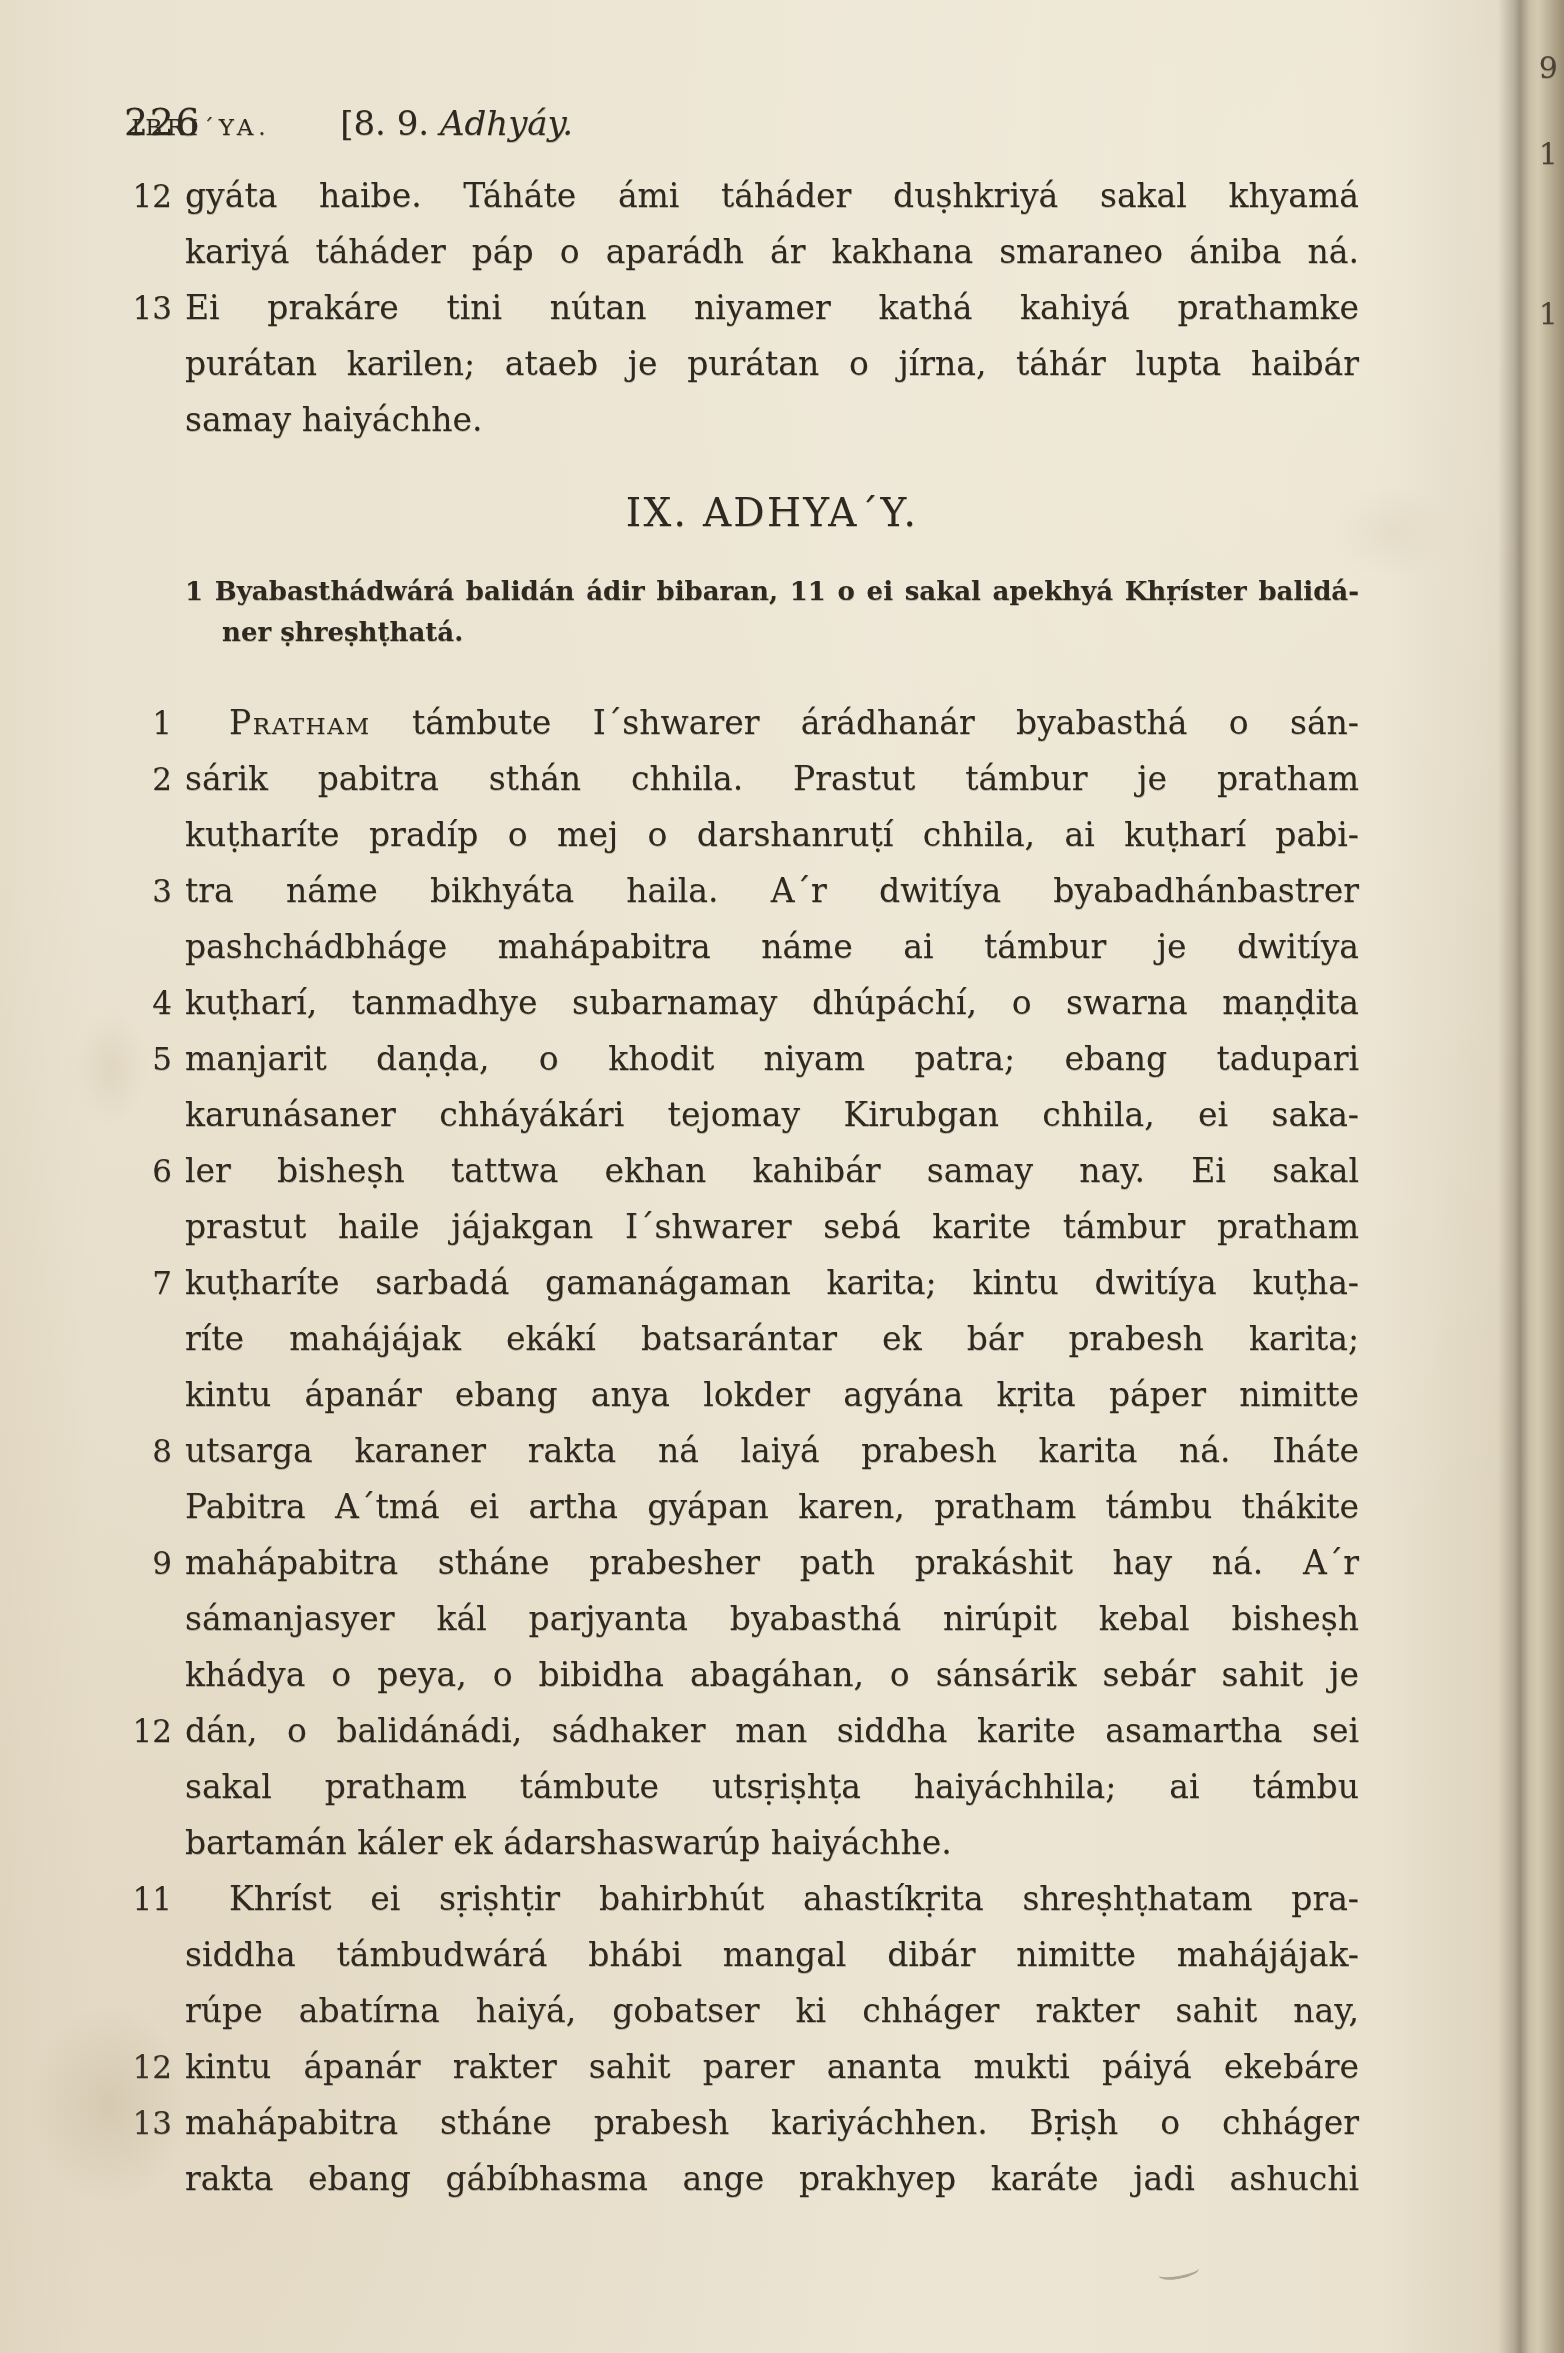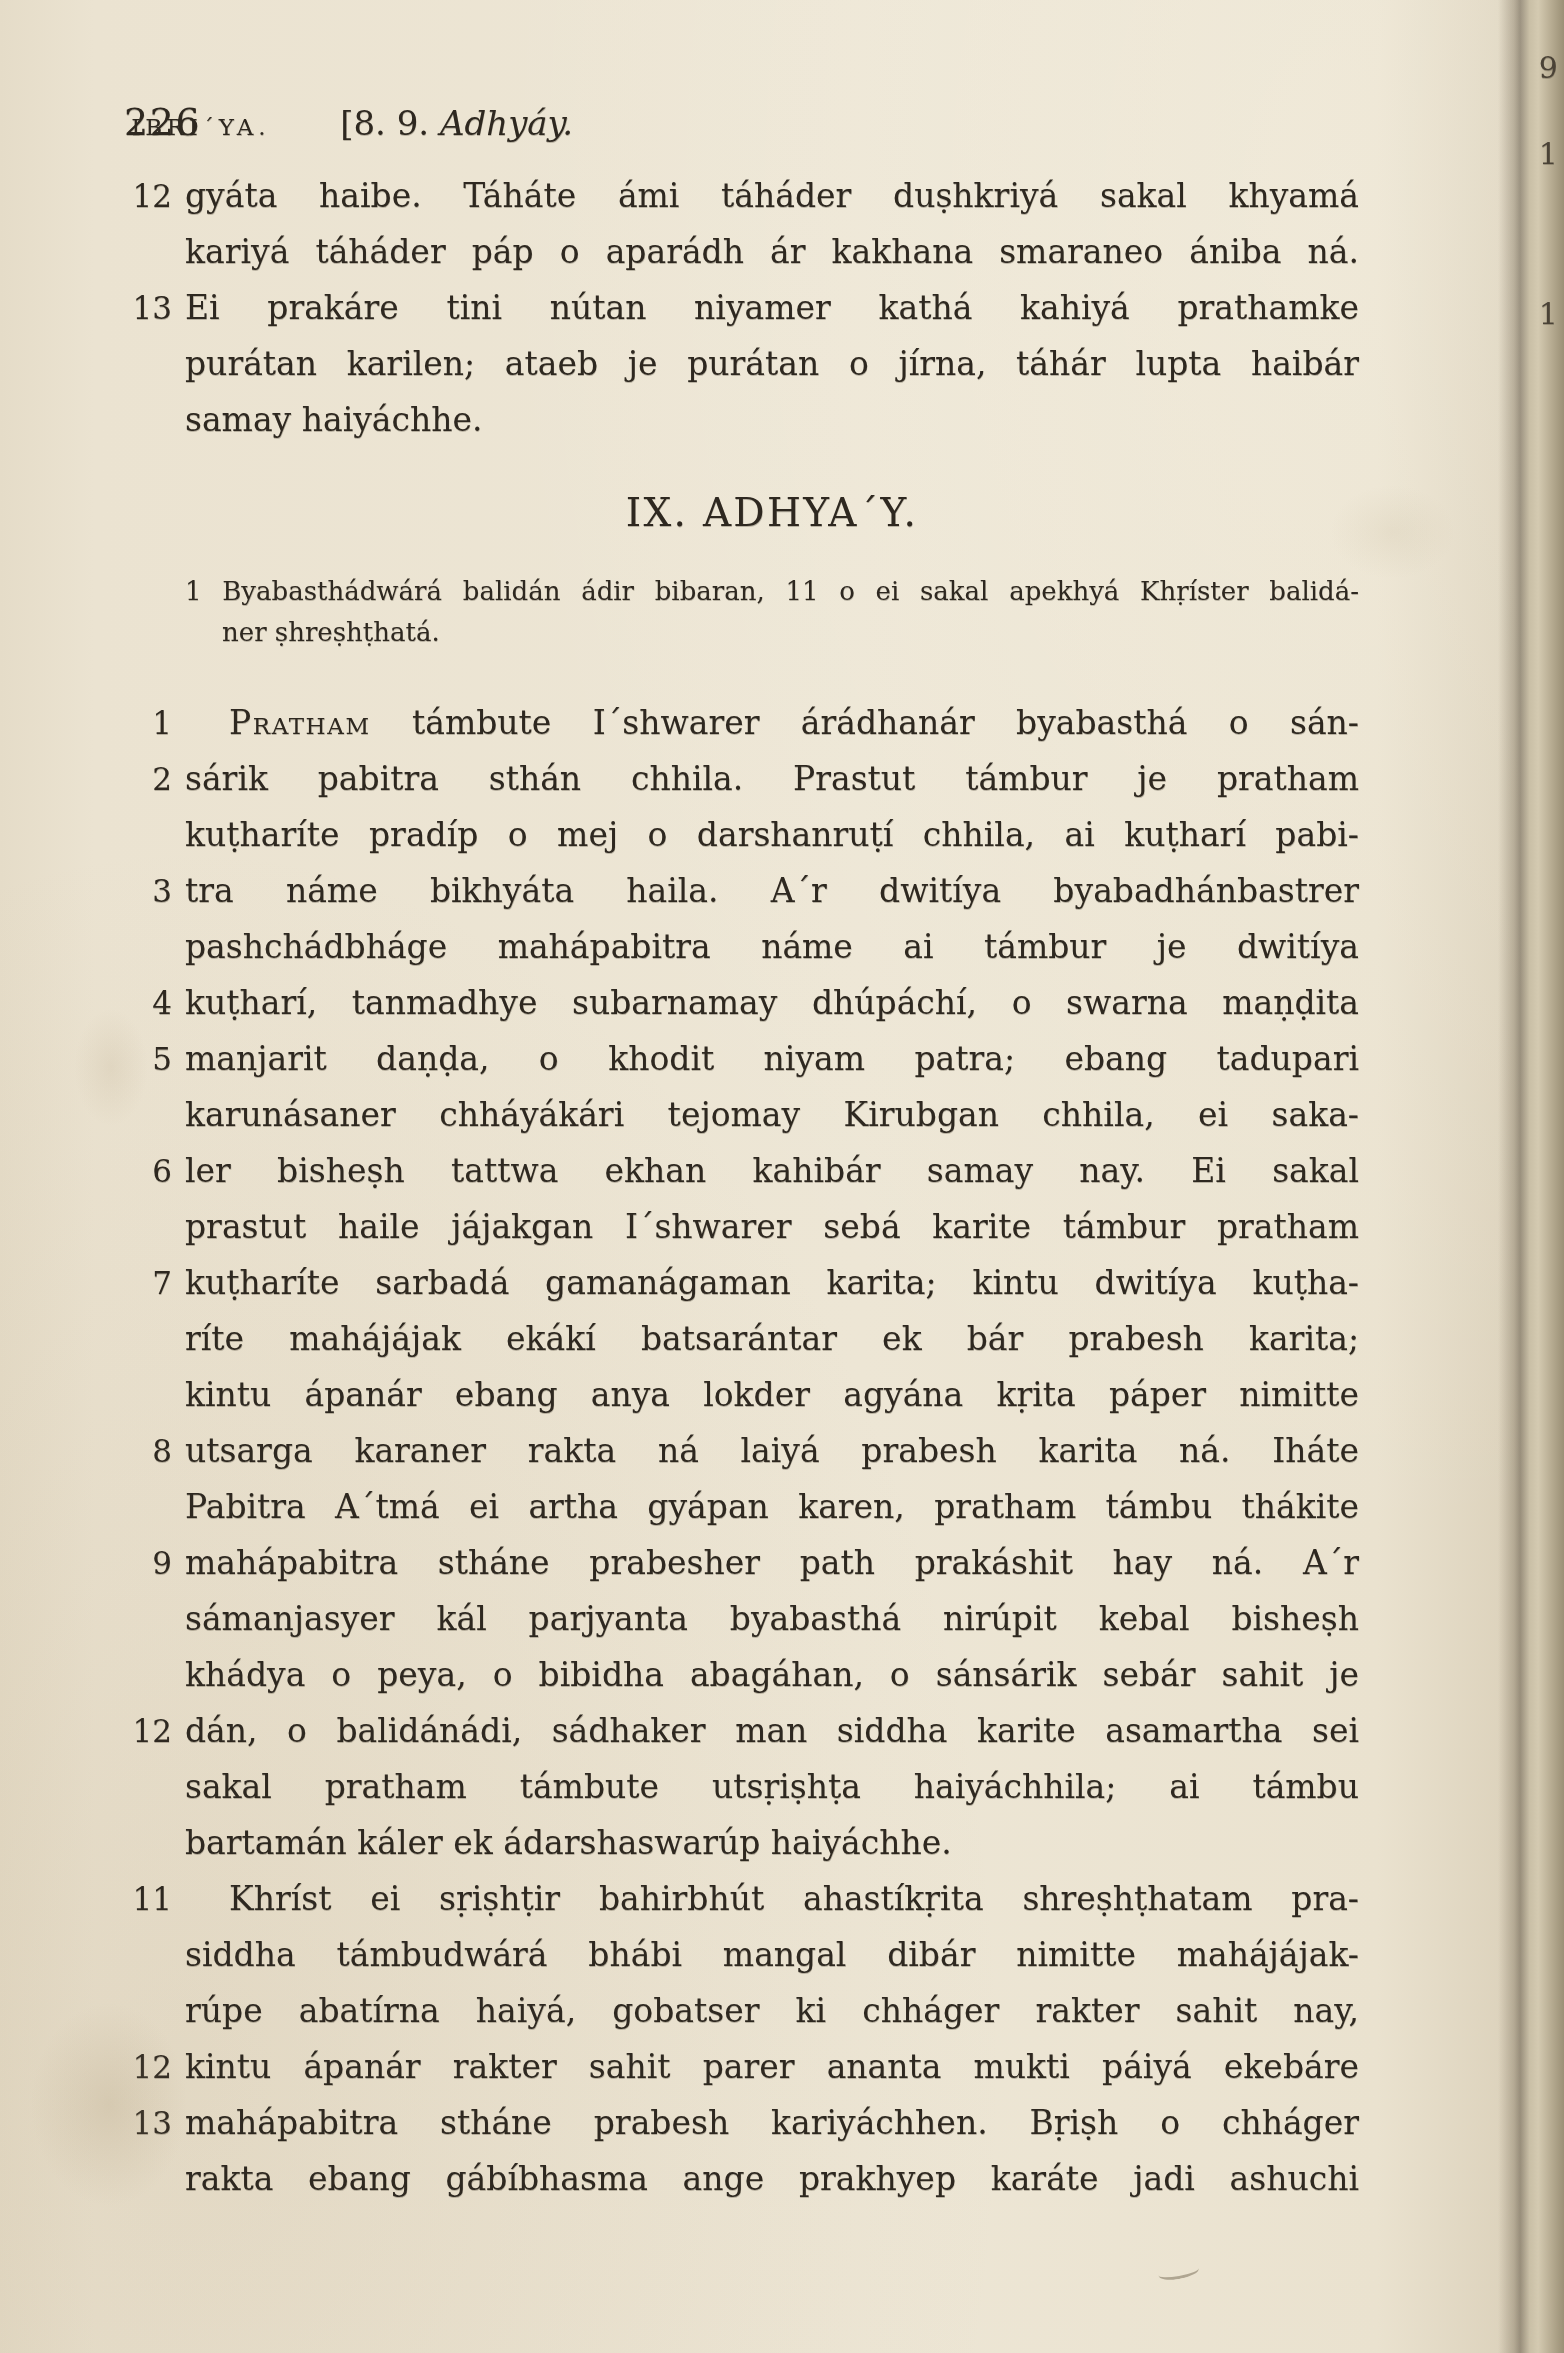--- a/index.html
+++ b/index.html
@@ -41,21 +41,21 @@
   .sc { font-variant:small-caps; letter-spacing:1.6px; }
 
   #ch8 { margin-top:31px; }
 
   .heading {
     margin:42px 0 0 0; text-align:center;
     font-size:39px; font-weight:normal; letter-spacing:2.3px;
   }
 
   #summary { margin-top:36px; }
-  #summary .line { height:41px; line-height:41px; font-size:26px; }
+  #summary .line { height:41px; line-height:41px; font-size:26px;font-weight:bold; }
   #summary .line.end .ltext { margin-left:37px; }
 
   #ch9 { margin-top:42px; }
 
   
   #edge {
     position:absolute; top:0; right:0; width:67px; height:2354px;
     background:linear-gradient(to right,
       rgba(90,78,58,0) 0%, rgba(90,78,58,0.30) 24%, rgba(62,52,38,0.42) 33%,
       #c9bfa6 47%, #d4cab1 60%, #b3a88e 82%, #988d73 100%);

